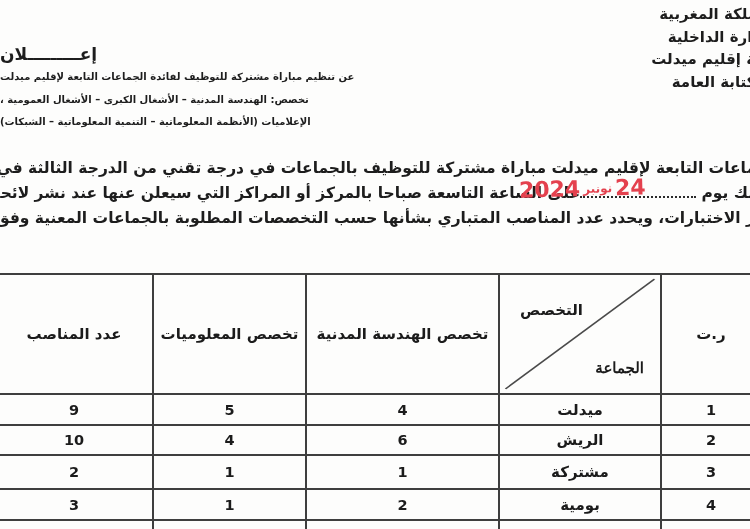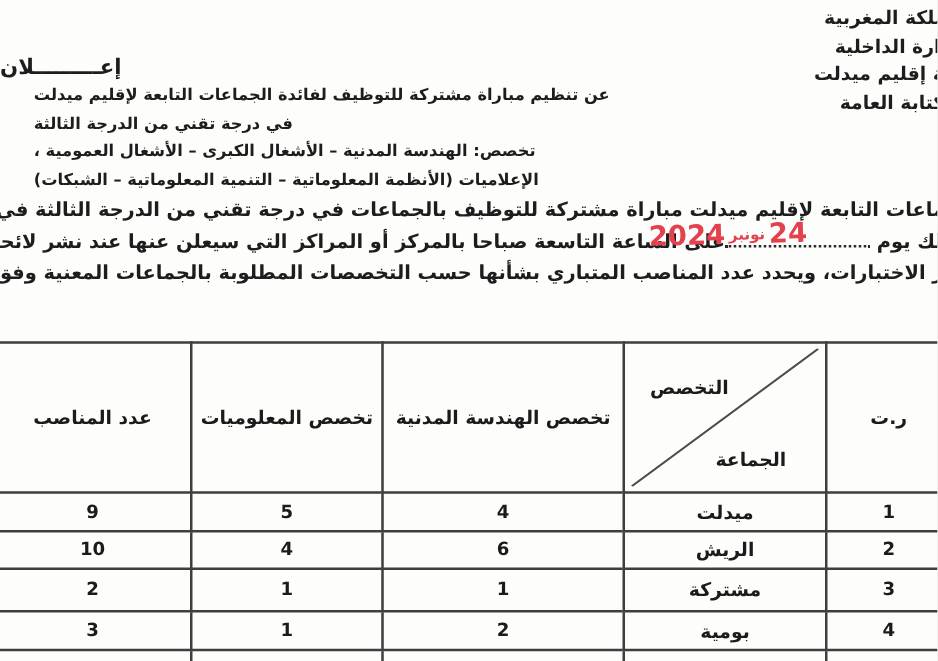--- a/index.html
+++ b/index.html
@@ -21,21 +21,21 @@
     text-align:center; font-size:15px; line-height:22.5px;
     white-space:nowrap;
   }
 
   
   .titleblock {
     position:absolute; top:42px; left:0; width:662px;
     text-align:left;
   }
   .titleblock .heading { font-size:17px; line-height:24px; }
-  .titleblock .tline { font-size:13px; line-height:22.5px;margin-left:27px; }
+  .titleblock .tline { font-size:10px; line-height:22.5px; }
 
   
   .pline {
     position:absolute; white-space:nowrap;
     font-size:15.5px; direction:rtl;
   }
   .p1 { top:159px; right:-6px; }
   .p2 { top:184px; right:-12px; }
   .p3 { top:209px; right:-46px; }
   .dots {
@@ -66,38 +66,37 @@
     font-weight:700; color:#1b1b1b;
     overflow:hidden;
   }
   tr.hdr { height:120px; }
   tr.hdr th { font-size:15px;border-radius:15px; }
   td.num { font-size:14.5px; }
   td.commune { text-align:right; padding-left:0; padding-right:0; font-size:15px; }
   .diag { position:relative; padding:0; }
   .diag svg { position:absolute; inset:0; width:100%; height:100%; }
   .diag .dtop  { position:absolute; top:26px;  left:20px;  font-size:15px; }
-  .diag .dbot  { position:absolute; bottom:16px; right:31px; font-size:15px; }
+  .diag .dbot  { position:absolute; bottom:16px; right:16px; font-size:15px;font-family:Liberation Serif, serif; }
 </style>
 </head>
 <body>
 
 <div class="page">
 
   <div class="letterhead ar">
     <div>المملكة المغربية</div>
     <div>وزارة الداخلية</div>
     <div>عمالة إقليم ميدلت</div>
     <div>الكتابة العامة</div>
   </div>
 
   <div class="titleblock ar">
     <div class="heading">إعـــــــــلان</div>
     <div class="tline">عن تنظيم مباراة مشتركة للتوظيف لفائدة الجماعات التابعة لإقليم ميدلت</div>
-    <div class="tline">في درجة تقني من الدرجة الثالثة</div>
     <div class="tline">تخصص: الهندسة المدنية – الأشغال الكبرى – الأشغال العمومية ،</div>
     <div class="tline">الإعلاميات (الأنظمة المعلوماتية – التنمية المعلوماتية – الشبكات)</div>
   </div>
 
   <div class="pline p1">ماعات التابعة لإقليم ميدلت مباراة مشتركة للتوظيف بالجماعات في درجة تقني من الدرجة الثالثة في التخصصات المبينة في</div>
   <div class="pline p2"><span>ذلك يوم</span> <span class="dots"></span><span>على الساعة التاسعة صباحا بالمركز أو المراكز التي سيعلن عنها عند نشر لائحة المترشحات و</span></div>
   <div class="pline p3">لاجتياز الاختبارات، ويحدد عدد المناصب المتباري بشأنها حسب التخصصات المطلوبة بالجماعات المعنية وفق الجدول أسفله:</div>
 
   <div class="stamp" style="color: rgb(228, 65, 78);">
     <span class="big">24</span><span class="small">نونبر</span><span class="big" style="letter-spacing:1px">2024</span>

